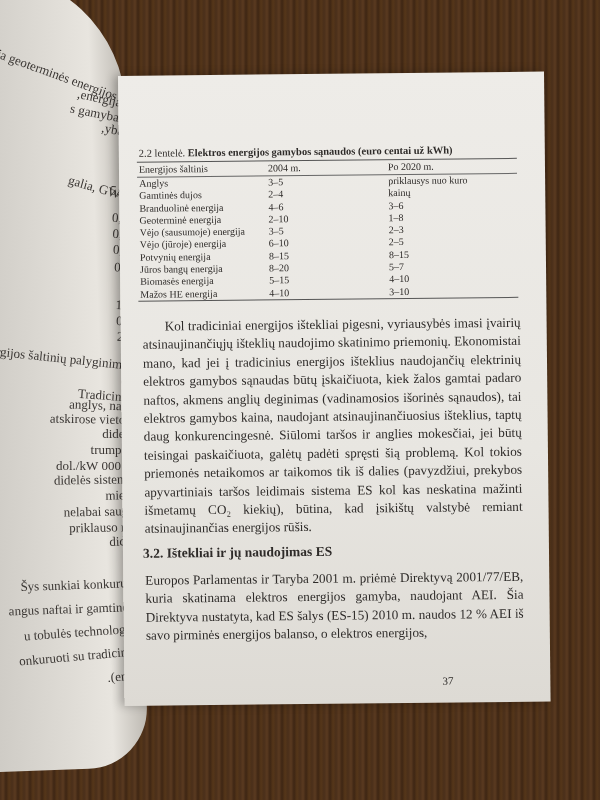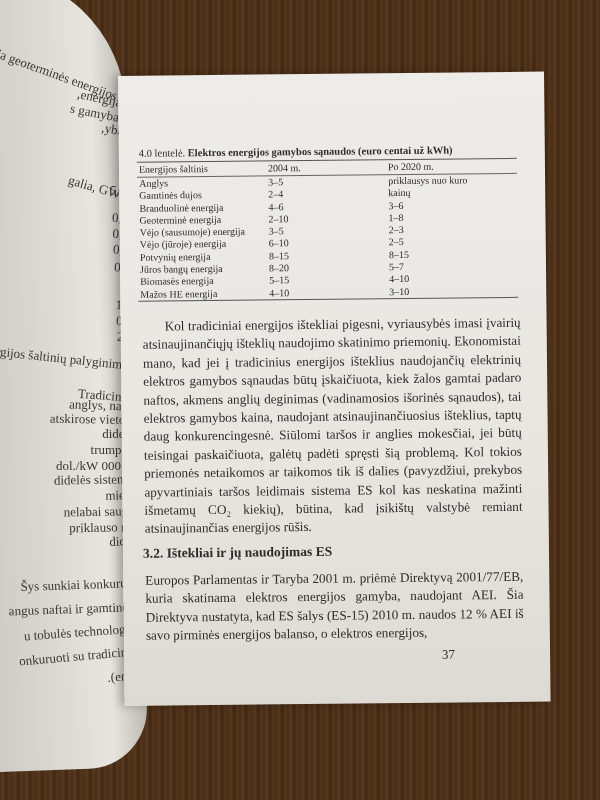--- a/index.html
+++ b/index.html
@@ -28,21 +28,21 @@
     .tbl { position:absolute; left:18px; top:86px; width:380px; border-top:1px solid #555; border-bottom:1px solid #555; font-size:10px; }
     .tbl .row { display:flex; height:12.3px; line-height:12.3px; }
     .tbl .hdr { border-bottom:1px solid #666; height:14px; line-height:14px; }
     .tbl .c1 { width:125px; padding-left:2px; }
     .tbl .c2 { width:120px; padding-left:4px; }
     .tbl .c3 { flex:1; }
     .para { position:absolute; left:22px; width:378px; font-size:13.2px; line-height:18.4px; text-align:justify; }
     .para.p1 { top:242px; text-indent:22px; }
     .section-title { position:absolute; left:20px; top:470px; font-size:13.5px; font-weight:bold; }
     .para.p2 { top:496px; }
-    .page-num { position:absolute; left:318px; top:574px; font-size:13px; }
+    .page-num { position:absolute; left:318px; top:602px; font-size:11px; }
   </style>
 </head>
 <body>
 
 <div class="left-page" id="left-page">
     <div class="left-frag" style="left: auto; top: 92px; right: 0px; transform: rotate(22deg); transform-origin: 0px 0px; direction: rtl; text-align: right; width: 80px;">os daugiausia geoterminės energijos</div>
     <div class="left-frag" style="left: auto; top: 110px; right: 0px; transform: rotate(14deg); transform-origin: 0px 0px; direction: rtl; text-align: right; width: 75px;">energija,</div>
     <div class="left-frag" style="left: auto; top: 126px; right: 0px; transform: rotate(13deg); transform-origin: 0px 0px; direction: rtl; text-align: right; width: 78px;">s gamybai</div>
     <div class="left-frag" style="left: auto; top: 140px; right: 0px; transform: rotate(12deg); transform-origin: 0px 0px; direction: rtl; text-align: right; width: 80px;">yba,</div>
     <div class="left-frag" style="left: auto; top: 178px; right: 0px; transform: rotate(18deg); transform-origin: 0px 0px; direction: rtl; text-align: right; width: 135px;">galia, GW</div>
@@ -72,21 +72,21 @@
     <div class="left-frag" style="left: auto; top: 566px; right: 0px; transform: rotate(0deg); transform-origin: 0px 0px; direction: rtl; text-align: right; width: 126px;">didelė</div>
     <div class="left-frag" style="left: auto; top: 608px; right: 0px; transform: rotate(0deg); transform-origin: 0px 0px; direction: rtl; text-align: right; width: 80px;">Šys sunkiai konkuruoja</div>
     <div class="left-frag" style="left: auto; top: 632px; right: 0px; transform: rotate(0deg); transform-origin: 0px 0px; direction: rtl; text-align: right; width: 80px;">angus naftai ir gamtinėms</div>
     <div class="left-frag" style="left: auto; top: 656px; right: 0px; transform: rotate(-2deg); transform-origin: 0px 0px; direction: rtl; text-align: right; width: 80px;">u tobulės technologijos</div>
     <div class="left-frag" style="left: auto; top: 680px; right: 0px; transform: rotate(-3deg); transform-origin: 0px 0px; direction: rtl; text-align: right; width: 80px;">onkuruoti su tradiciniais</div>
     <div class="left-frag" style="left: auto; top: 704px; right: 0px; transform: rotate(-3deg); transform-origin: 0px 0px; direction: rtl; text-align: right; width: 80px;">entelė).</div>
   </div>
 
 <div class="right-page">
   <div class="table-caption">
-    <span class="num">4.0 lentelė.</span><span> Elektros energijos gamybos sąnaudos (euro centai už kWh)</span>
+    <span class="num">2.2 lentelė.</span><span> Elektros energijos gamybos sąnaudos (euro centai už kWh)</span>
   </div>
   <div class="tbl">
     <div class="row hdr">
       <div class="c1">Energijos šaltinis</div>
       <div class="c2">2004 m.</div>
       <div class="c3">Po 2020 m.</div>
     </div>
     <div class="row">
         <div class="c1">Anglys</div>
         <div class="c2">3–5</div>

